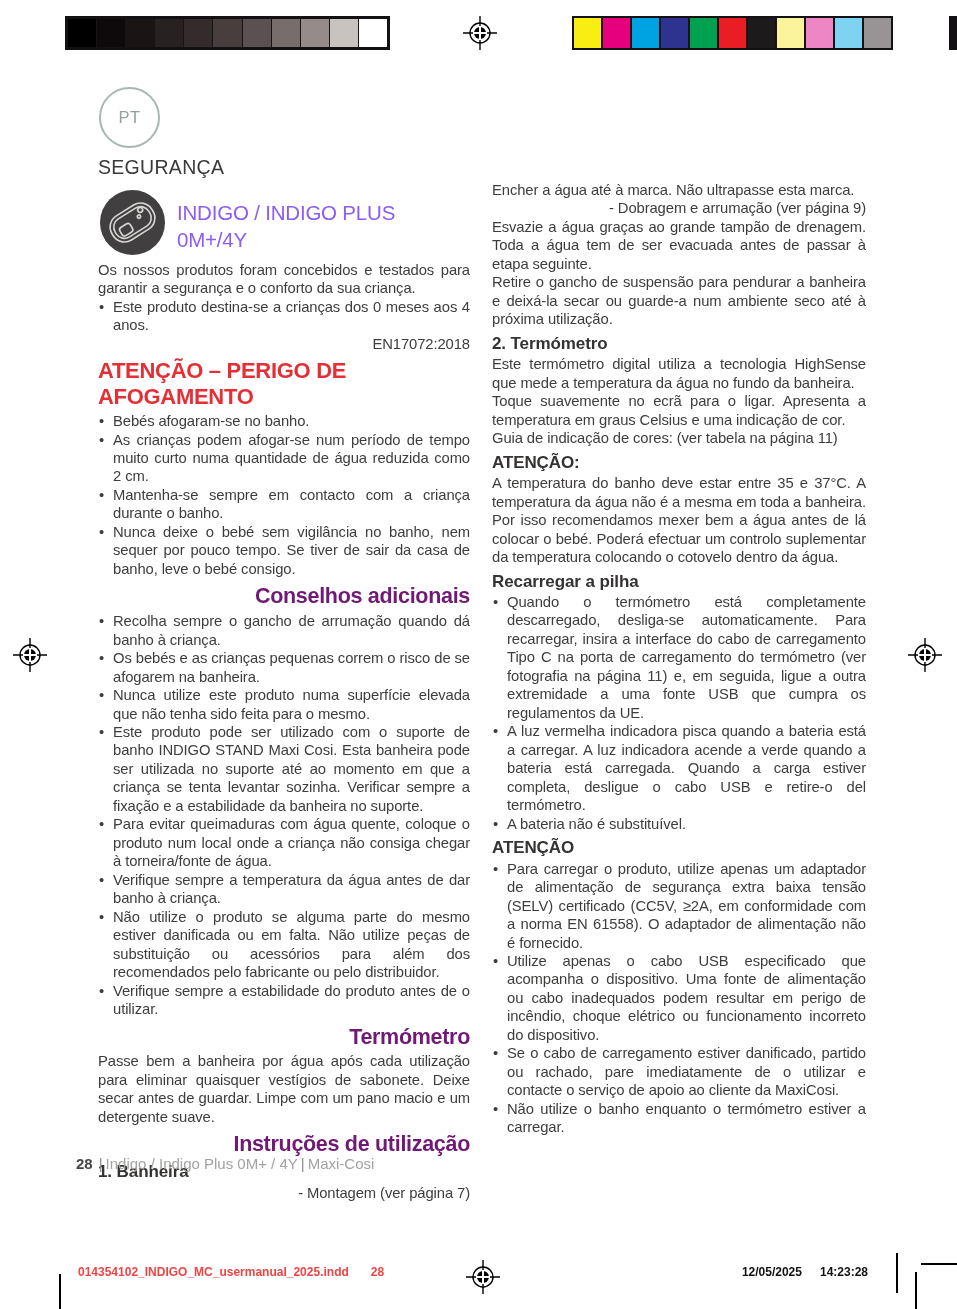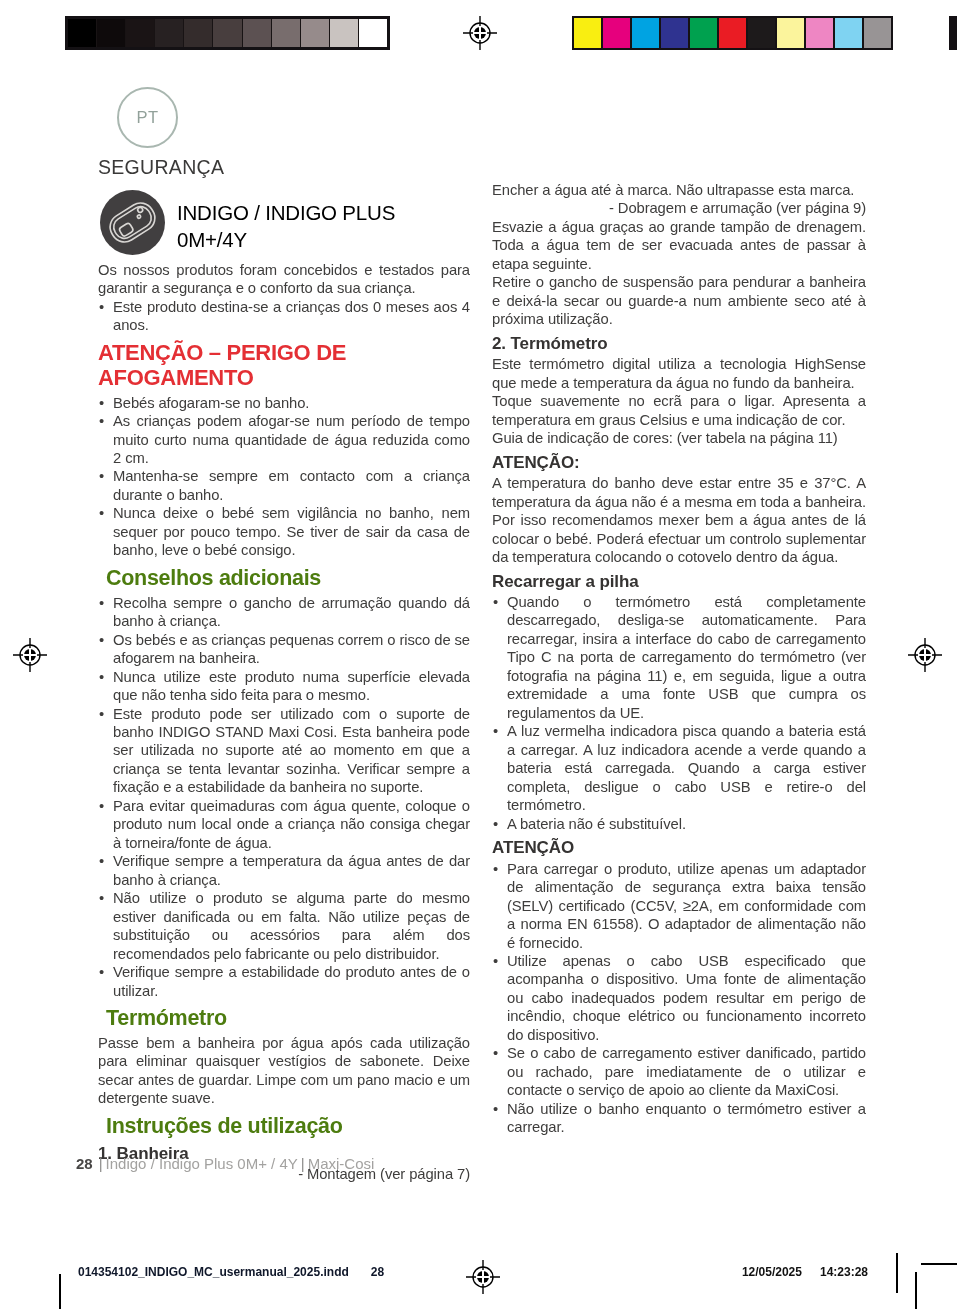--- a/index.html
+++ b/index.html
@@ -14,43 +14,43 @@
   .gray-bar .swatch{flex:1;border-right:1px solid #181314;}
   .color-bar .swatch{flex:1;border-right:2px solid #161214;}
   .cal-bar .swatch:last-child{border-right:none;}
   .edge-chip{position:absolute;left:949px;top:16px;width:8px;height:34px;background:#141114;}
   
   .regmark{position:absolute;width:34px;height:34px;}
   
   .cropline{position:absolute;background:#000;}
   
   .pt-badge{
-    position:absolute;left:117px;top:87px;width:57px;height:57px;border:2px solid #a9b7b0;
+    position:absolute;left:99px;top:87px;width:57px;height:57px;border:2px solid #a9b7b0;
     border-radius:50%;display:flex;align-items:center;justify-content:center;
     color:#92a19a;font-size:16.5px;letter-spacing:.5px;
   }
   .section-title{position:absolute;left:98px;top:156px;font-size:19.5px;color:#3a3938;letter-spacing:.3px;}
   .product-icon{position:absolute;left:100px;top:190px;}
-  .product-title{position:absolute;left:177px;top:199px;font-size:20.5px;line-height:27px;color:#000000;letter-spacing:-.2px;}
+  .product-title{position:absolute;left:177px;top:199px;font-size:20.5px;line-height:27px;color:#8b5cf6;letter-spacing:-.2px;}
   
   .col{position:absolute;color:#3e3d3c;font-size:14.8px;line-height:1.25;letter-spacing:-.1px;}
   .col-left{left:98px;top:261px;width:372px;}
   .col-right{left:492px;top:158px;width:374px;margin-top:23px;}
   .blk{text-align:justify;}
   .blk.pl{text-align:right;}
-  .blk.h1{font-size:21.5px;font-weight:700;color:#4d7c0f;text-align:left;letter-spacing:-.3px;margin:6px 8px 3px;line-height:1.15;}
+  .blk.h1{font-size:21.5px;font-weight:700;color:#701a75;text-align:right;letter-spacing:-.3px;margin:6px 0 3px;line-height:1.15;}
   .blk.h2{font-size:17px;font-weight:700;color:#353332;text-align:left;margin:5px 0 1px;line-height:1.2;}
   .blk.hred{font-size:22px;font-weight:700;color:#e42f34;text-align:left;letter-spacing:-.3px;margin:5px 0 3px;line-height:1.15;}
   .blk.bullet{position:relative;padding-left:15px;}
   .blk.bullet .dot{position:absolute;left:1px;top:0;}
   
   .page-footer{position:absolute;left:76px;top:1155px;font-size:15px;color:#a3a2a0;letter-spacing:0;}
   .page-footer .fp{color:#474645;font-weight:700;margin-right:3px;}
   .page-footer .sep{margin:0 3px;color:#8d8c8a;}
-  .slug-file{position:absolute;left:78px;top:1265px;font-size:12px;font-weight:700;color:#0f172a;}
+  .slug-file{position:absolute;left:78px;top:1265px;font-size:12px;font-weight:700;color:#ef4444;}
   .slug-file .num{margin-left:22px;}
   .slug-datetime{position:absolute;right:89px;top:1265px;font-size:12px;font-weight:700;color:#121212;}
   .slug-datetime .time{margin-left:18px;}
 </style>
 </head>
 <body>
 
 <div class="cal-bar gray-bar">
     <div class="swatch" style="background: rgb(0, 0, 0);"></div>
     <div class="swatch" style="background: rgb(14, 10, 11);"></div>
@@ -133,20 +133,21 @@
   </g>
 </svg>
 <div class="product-title">
   <div>INDIGO / INDIGO PLUS</div>
   <div>0M+/4Y</div>
 </div>
 
 <div class="col col-left">
     <div class="blk p">Os nossos produtos foram concebidos e testados para garantir a segurança e o conforto da sua criança.</div>
     <div class="blk bullet"><span class="dot">•</span><span>Este produto destina-se a crianças dos 0 meses aos 4 anos.</span></div>
+    <div class="blk pl">EN17072:2018</div>
     <div class="blk hred">ATENÇÃO – PERIGO DE AFOGAMENTO</div>
     <div class="blk bullet"><span class="dot">•</span><span>Bebés afogaram-se no banho.</span></div>
     <div class="blk bullet"><span class="dot">•</span><span>As crianças podem afogar-se num período de tempo muito curto numa quantidade de água reduzida como 2 cm.</span></div>
     <div class="blk bullet"><span class="dot">•</span><span>Mantenha-se sempre em contacto com a criança durante o banho.</span></div>
     <div class="blk bullet"><span class="dot">•</span><span>Nunca deixe o bebé sem vigilância no banho, nem sequer por pouco tempo. Se tiver de sair da casa de banho, leve o bebé consigo.</span></div>
     <div class="blk h1">Conselhos adicionais</div>
     <div class="blk bullet"><span class="dot">•</span><span>Recolha sempre o gancho de arrumação quando dá banho à criança.</span></div>
     <div class="blk bullet"><span class="dot">•</span><span>Os bebés e as crianças pequenas correm o risco de se afogarem na banheira.</span></div>
     <div class="blk bullet"><span class="dot">•</span><span>Nunca utilize este produto numa superfície elevada que não tenha sido feita para o mesmo.</span></div>
     <div class="blk bullet"><span class="dot">•</span><span>Este produto pode ser utilizado com o suporte de banho INDIGO STAND Maxi Cosi. Esta banheira pode ser utilizada no suporte até ao momento em que a criança se tenta levantar sozinha. Verificar sempre a fixação e a estabilidade da banheira no suporte.</span></div>

